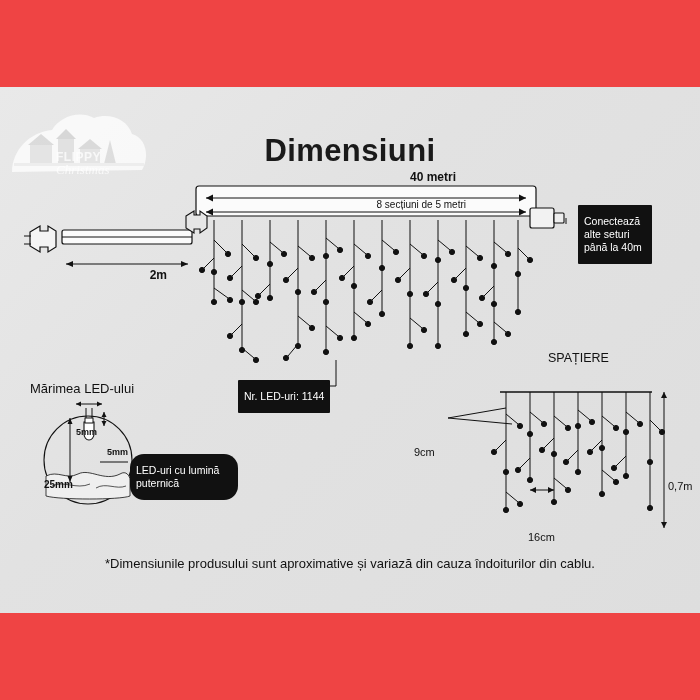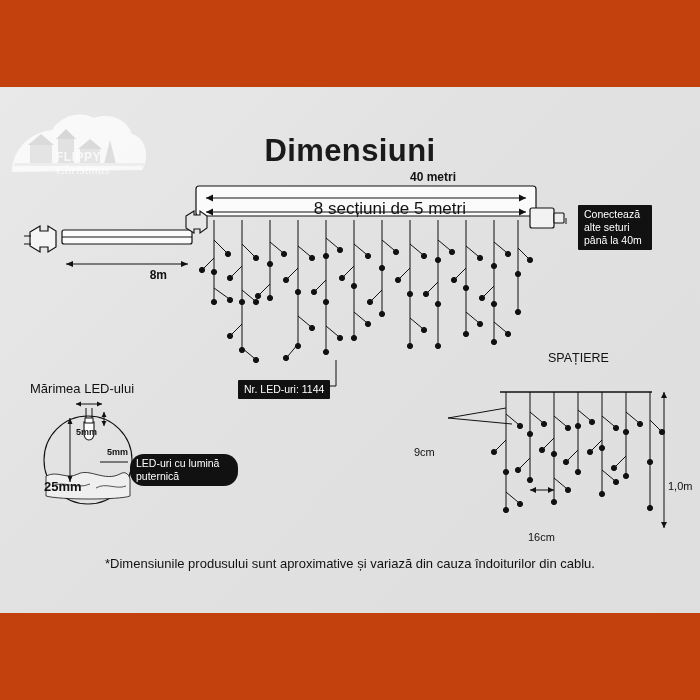--- a/index.html
+++ b/index.html
@@ -5,21 +5,21 @@
   html,body{margin:0;padding:0;}
   body{
     width:700px;height:700px;
     background:#ffffff;
     font-family:"Liberation Sans", sans-serif;
     overflow:hidden;
   }
   #stage{
     position:relative;
     width:700px;height:700px;
-    background:#c2410c;
+    background:#ef4444;
   }
   
   .panel{
     position:absolute;
     left:0;top:87px;
     width:700px;height:526px;
     background:linear-gradient(135deg,#e9e9e9 0%,#e2e2e2 40%,#dedede 100%);
   }
   
   .logo{
@@ -38,21 +38,21 @@
   .title{
     position:absolute;left:0;top:133px;width:700px;
     text-align:center;
     font-size:31px;font-weight:bold;color:#1a1a1a;
     letter-spacing:.4px;
   }
   .lbl{position:absolute;font-size:11px;color:#111;margin-top:35px;}
   .lbl-b{font-weight:bold;}
   .chip{
     position:absolute;background:#111;color:#fff;
-    font-size:10.5px;padding:3px 6px;line-height:1.25;
+    font-size:10.5px;padding:10px 6px;line-height:1.25;
     border-radius:1px;
   }
   .chip.center{text-align:right;}
   .dimtxt{
     position:absolute;font-size:12px;color:#111;font-weight:bold;
     text-align:right;
   }
   .footnote{
     position:absolute;left:0;top:556px;width:700px;text-align:center;
     font-size:13px;color:#111;
@@ -376,43 +376,43 @@
 
   <div class="logo">
     <div class="ltext1">FLIPPY</div>
     <div class="ltext2">Christmas</div>
   </div>
 
   <div class="title">Dimensiuni</div>
 
   <div class="dimtxt" style="left:276px;top:170px;width:180px;">40 metri</div>
 
-  <div class="dimtxt" style="left:266px;top:199px;width:200px;font-weight:normal;font-size:17px;">8 secțiuni de 5 metri</div>
-
-  <div class="dimtxt" style="left:87px;top:268px;width:80px;">8m</div>
+  <div class="dimtxt" style="left:266px;top:199px;width:200px;font-weight:normal;font-size:10px;">8 secțiuni de 5 metri</div>
+
+  <div class="dimtxt" style="left:87px;top:268px;width:80px;">2m</div>
 
   <div class="chip" style="left:578px;top:205px;width:62px;white-space:pre-line;">Conectează
 alte seturi
 până la 40m</div>
 
   <div class="chip center" style="left:238px;top:380px;">Nr. LED-uri: 1144</div>
 
   <div class="sec-title" style="left:30px;top:381px;">Mărimea LED-ului</div>
 
   <div class="lbl lbl-b" style="left:76px;top:392px;font-size:9px;">5mm</div>
 
   <div class="lbl lbl-b" style="left:107px;top:412px;font-size:9px;">5mm</div>
 
-  <div class="lbl lbl-b" style="left:44px;top:444px;font-size:13px;">25mm</div>
+  <div class="lbl lbl-b" style="left:44px;top:444px;font-size:10px;">25mm</div>
 
   <div class="chip" style="left:130px;top:454px;width:96px;white-space:pre-line;border-radius:14px;">LED-uri cu lumină
 puternică</div>
 
   <div class="sec-title" style="left:548px;top:351px;font-size:12.5px;">SPAȚIERE</div>
 
   <div class="lbl" style="left:414px;top:411px;font-size:11px;">9cm</div>
 
-  <div class="lbl" style="left:668px;top:445px;font-size:11px;">1,0m</div>
+  <div class="lbl" style="left:668px;top:445px;font-size:11px;">0,7m</div>
 
   <div class="lbl" style="left:528px;top:496px;font-size:11px;">16cm</div>
 
   <div class="footnote">*Dimensiunile produsului sunt aproximative și variază din cauza îndoiturilor din cablu.</div>
 </div>
 
 </body></html>

